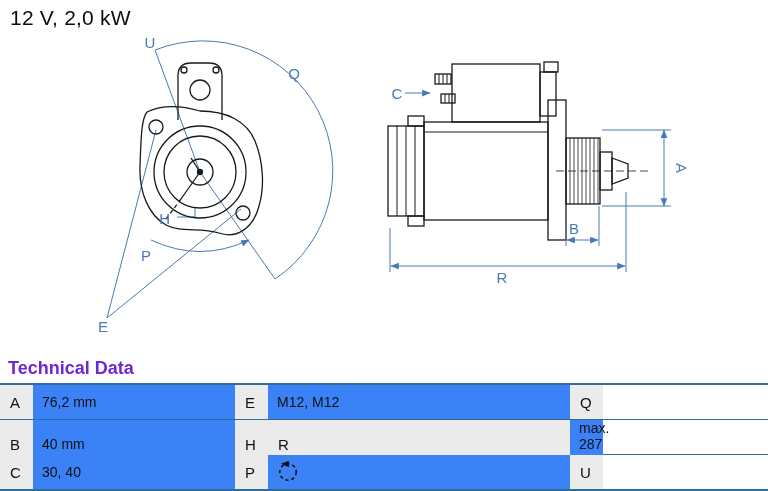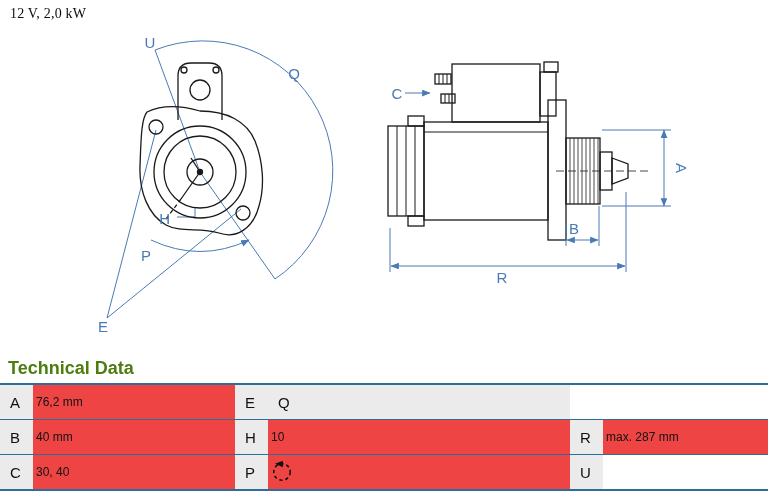--- a/index.html
+++ b/index.html
@@ -9,47 +9,47 @@
     --keybg: #ebebeb;
   }
   html,body{margin:0;padding:0;}
   body{
     width:768px;height:491px;background:#fff;overflow:hidden;
     font-family:"Liberation Sans", sans-serif;color:#111;
   }
   .page{position:relative;width:768px;height:491px;background:#fff;}
   .title{
     position:absolute;top:6px;left:10px;
-    font-size:14px;font-weight:500;letter-spacing:.2px;color:#0d0d0d;font-family:Liberation Serif, serif;
+    font-size:21px;font-weight:500;letter-spacing:.2px;color:#0d0d0d;
   }
   svg.drawings{position:absolute;top:0;left:0;display:block;}
   svg.drawings text{
     font-family:"Liberation Sans", sans-serif;
     font-size:15px;fill:var(--blue);
   }
   .tech{position:absolute;top:353px;left:0;width:768px;}
   .tech-heading{
-    font-size:18px;font-weight:700;color:#4d7c0f;
+    font-size:18px;font-weight:700;color:#6d28d9;
     height:30px;line-height:30px;padding-left:8px;
   }
   .t-table{width:768px;border-top:2px solid var(--line);}
   .t-row{
     display:grid;
     grid-template-columns:33px 202px 33px 302px 33px 1fr;
     height:34px;align-items:stretch;
     border-bottom:1px solid var(--line);
   }
   .t-row:last-child{border-bottom:2px solid var(--line);}
   .t-key{
     background:var(--keybg);display:flex;align-items:center;
     padding-left:10px;font-size:15px;color:#111;
   }
   .t-val{
-    background:#ef4444;display:flex;align-items:center;
-    padding-left:3px;font-size:12px;color:#111;
+    background:#3b82f6;display:flex;align-items:center;
+    padding-left:9px;font-size:14px;color:#111;
   }
   .rot-icon{display:block;}
 </style>
 </head>
 <body>
 
 <div class="page">
 
   <div class="title">12 V, 2,0 kW</div>
 
@@ -156,28 +156,28 @@
 
   <div class="tech">
     <div class="tech-heading">Technical Data</div>
 
     <div class="t-table">
 
       <div class="t-row">
         <div class="t-key">A</div>
         <div class="t-val">76,2 mm</div>
         <div class="t-key">E</div>
+        <div class="t-val">M12, M12</div>
         <div class="t-key">Q</div>
       </div>
 
       <div class="t-row">
         <div class="t-key">B</div>
         <div class="t-val">40 mm</div>
         <div class="t-key">H</div>
-        <div class="t-val">10</div>
         <div class="t-key">R</div>
         <div class="t-val">max. 287 mm</div>
       </div>
 
       <div class="t-row">
         <div class="t-key">C</div>
         <div class="t-val">30, 40</div>
         <div class="t-key">P</div>
         <div class="t-val">
           <svg class="rot-icon" width="22" height="22" viewBox="0 0 20 20">

